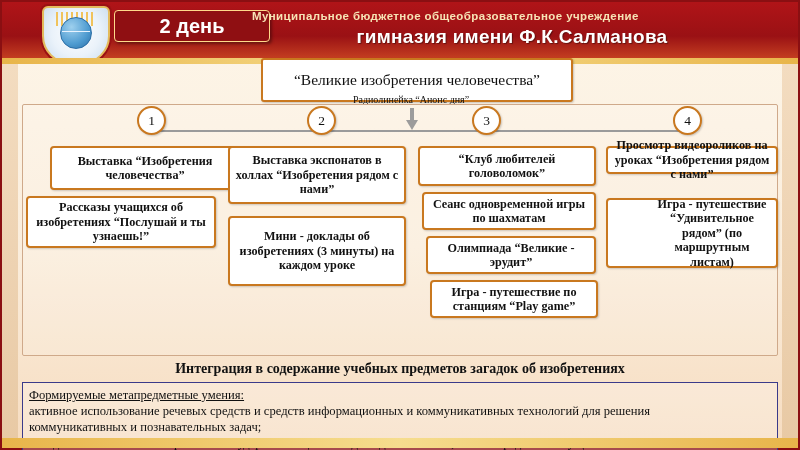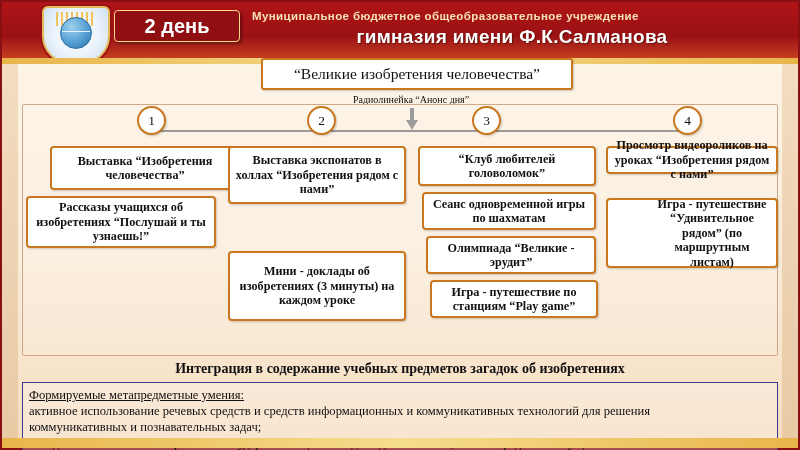--- a/index.html
+++ b/index.html
@@ -51,21 +51,21 @@
   .day-badge{
     position:absolute;left:112px;top:8px;
     min-width:96px;height:30px;
     background:#8f0f12;
     border:1px solid #ffd98a;
     border-radius:4px 4px 4px 4px;
     color:#ffffff;
     font-family:"Liberation Sans", sans-serif;
     font-weight:bold;font-size:20px;
     display:flex;align-items:center;justify-content:center;
-    padding:0 14px;
+    padding:0 29px;
     box-shadow:2px 2px 3px rgba(0,0,0,.35);
   }
   .school-line1{
     position:absolute;right:26px;top:8px;
     color:#f7e3b5;
     font-family:"Liberation Sans", sans-serif;
     font-size:11.5px;letter-spacing:.4px;
     text-align:left;width:520px;font-weight:bold;
   }
   .school-line2{
@@ -92,21 +92,21 @@
     position:absolute;left:4px;right:4px;top:40px;height:250px;
     border:1px solid #cfa98a;
     background:rgba(255,255,255,0.12);
     border-radius:2px;
   }
 
   .title-box{
     position:absolute;left:243px;top:-6px;width:300px;
     background:#ffffff;border:2px solid #c9781f;border-radius:3px;
     text-align:center;font-size:15.5px;color:#111;
-    padding:5px 4px;
+    padding:11px 4px;
     box-shadow:1px 1px 2px rgba(0,0,0,.2);
   }
   .subtitle{
     position:absolute;left:243px;top:30px;width:300px;
     text-align:center;font-size:10px;color:#111;
   }
   
   .down-arrow{
     position:absolute;left:388px;top:44px;width:12px;height:22px;
   }
@@ -196,21 +196,21 @@
 
     <div class="num-circle" style="left:119px;">1</div>
     <div class="num-circle" style="left:289px;">2</div>
     <div class="num-circle" style="left:454px;">3</div>
     <div class="num-circle" style="left:655px;">4</div>
 
     <div class="card" style="left:8px;top:82px;width:190px;height:44px;margin-left:24px;">Выставка “Изобретения человечества”</div>
     <div class="card" style="left:8px;top:132px;width:190px;height:52px;">Рассказы учащихся об изобретениях “Послушай и ты узнаешь!”</div>
 
     <div class="card" style="left:210px;top:82px;width:178px;height:58px;">Выставка экспонатов в холлах “Изобретения рядом с нами”</div>
-    <div class="card" style="left:210px;top:152px;width:178px;height:70px;margin-top:35px;">Мини - доклады об изобретениях (3 минуты) на каждом уроке</div>
+    <div class="card" style="left:210px;top:152px;width:178px;height:70px;">Мини - доклады об изобретениях (3 минуты) на каждом уроке</div>
 
     <div class="card" style="left:400px;top:82px;width:178px;height:40px;">“Клуб любителей головоломок”</div>
     <div class="card" style="left:404px;top:128px;width:174px;height:38px;">Сеанс одновременной игры по шахматам</div>
     <div class="card" style="left:408px;top:172px;width:170px;height:38px;">Олимпиада “Великие - эрудит”</div>
     <div class="card" style="left:412px;top:216px;width:168px;height:38px;">Игра - путешествие по станциям “Play game”</div>
 
     <div class="card" style="left:588px;top:82px;width:172px;height:28px;">Просмотр видеороликов на уроках “Изобретения рядом с нами”</div>
     <div class="card" style="left:588px;top:134px;width:172px;height:70px;padding-left:44px;">Игра - путешествие “Удивительное рядом” (по маршрутным листам)</div>
 
     <div class="integration">Интеграция в содержание учебных предметов загадок об изобретениях</div>

